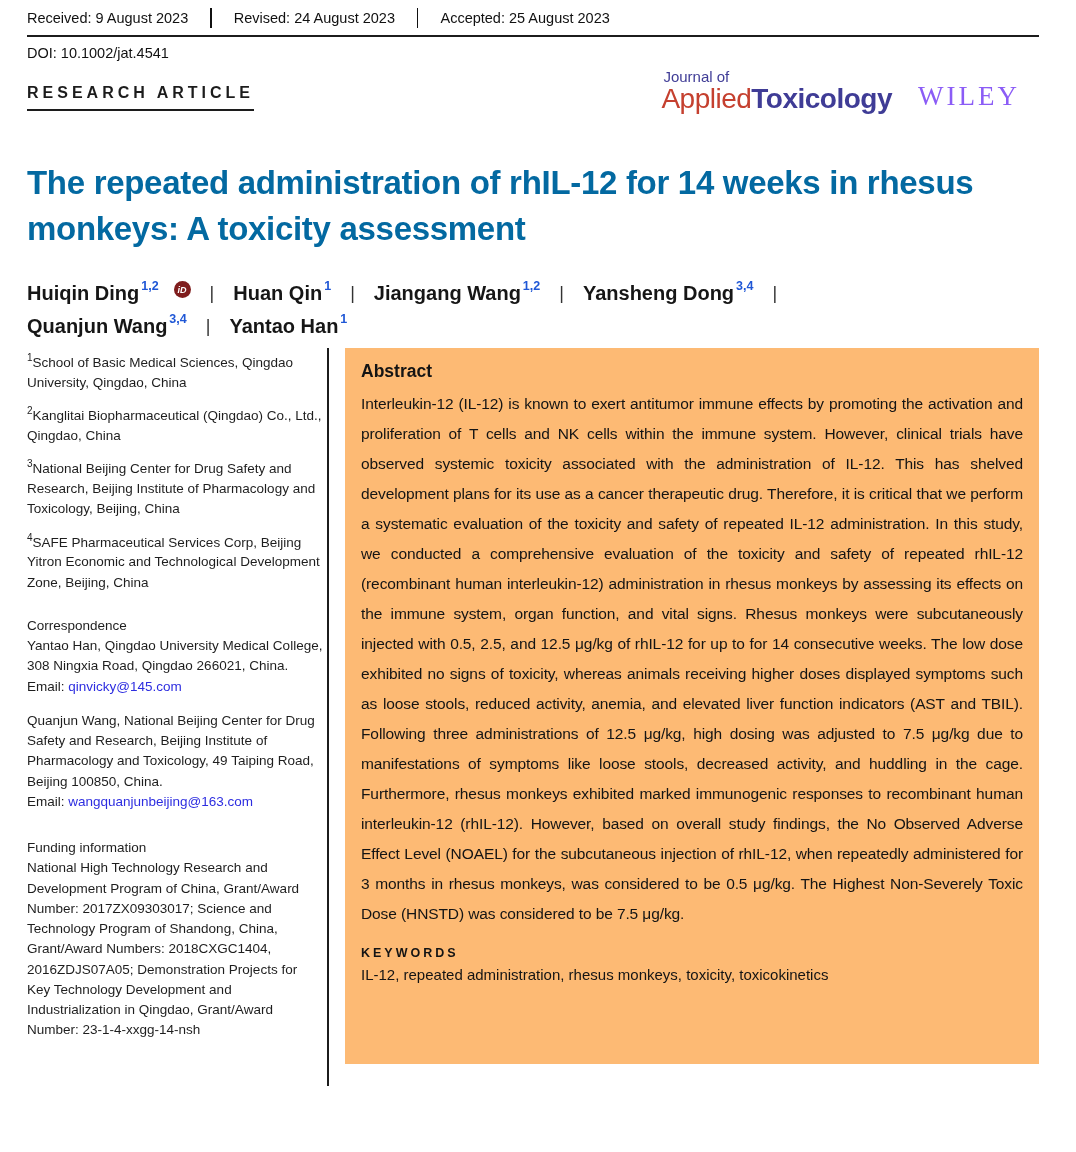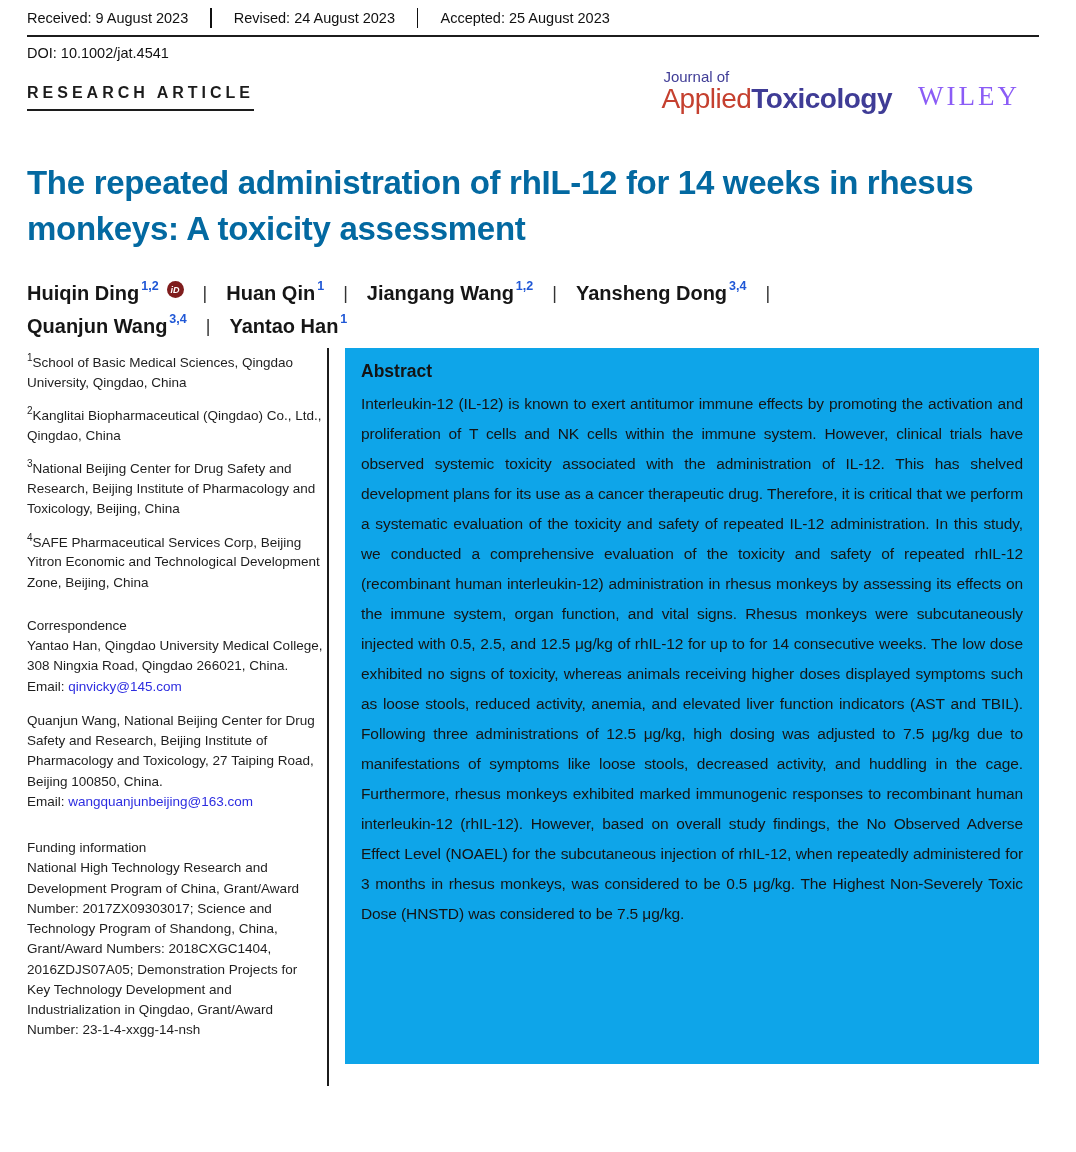--- a/index.html
+++ b/index.html
@@ -38,40 +38,40 @@
     font-size: 33px; line-height: 1.4; font-weight: bold;
     letter-spacing: -0.3px; color: #0369a1;
   }
   .authors { margin-top: 30px; font-size: 20px; font-weight: bold; color: #161616; }
   .authors .row { display: flex; align-items: center; margin-bottom: 10px; }
   .a-sup { font-size: 12.5px; color: #1f57d6; position: relative; top: -8px; margin-left: 2px; font-weight: bold; }
   .pipe { font-weight: normal; color: #333; margin: 0 19px; font-size: 18px; }
   .orcid {
     display: inline-flex; align-items: center; justify-content: center;
     width: 17px; height: 17px; border-radius: 50%; background: #7f1d1d;
-    margin-left: 8px; position: relative; top: -4px; cursor: pointer; font-style: italic;
+    margin-left: 15px; position: relative; top: -4px; cursor: pointer; font-style: italic;
   }
   .orcid-txt { color: #ffffff; font-size: 9px; font-weight: bold; }
 
   
   .columns { display: flex; }
   aside { width: 296px; flex: none; font-size: 13.5px; line-height: 1.5; color: #1e1e1e; padding-top: 2px; }
   aside p { margin-bottom: 10px; }
   aside sup { font-size: 10px; }
   .side-heading { font-weight: normal; margin-bottom: 0; }
   .corr-block { margin-top: 23px; }
   .corr-entry { margin-bottom: 14px; }
   .email-link { color: #2d2de0; text-decoration: none; cursor: pointer; }
   .funding-block { margin-top: 26px; }
 
   .vdivider { width: 2px; background: #1c1c1c; flex: none; margin-left: 4px; height: 738px; }
 
   .abstract-box {
     flex: none; width: 694px; margin-left: 16px; height: 716px;
-    background: #0ea5e9; padding: 13px 16px 0 16px;
+    background: #fdba74; padding: 13px 16px 0 16px;
   }
   .abstract-box h2 { font-size: 17.5px; font-weight: bold; color: #141414; margin-bottom: 7px; }
   .abs-text {
     font-size: 15.5px; line-height: 30px; text-align: justify;
     color: #141414; letter-spacing: -0.1px;
   }
   .keywords-block { margin-top: 17px; }
   .kw-heading { font-size: 12.5px; font-weight: bold; letter-spacing: 3px; color: #141414; }
   .kw-text { font-size: 15px; margin-top: 6px; color: #141414; }
 </style>
@@ -138,32 +138,36 @@
       <p><sup>3</sup><span>National Beijing Center for Drug Safety and Research, Beijing Institute of Pharmacology and Toxicology, Beijing, China</span></p>
       <p><sup>4</sup><span>SAFE Pharmaceutical Services Corp, Beijing Yitron Economic and Technological Development Zone, Beijing, China</span></p>
 
       <div class="corr-block">
         <p class="side-heading">Correspondence</p>
         <p class="corr-entry">
           <span>Yantao Han, Qingdao University Medical College, 308 Ningxia Road, Qingdao 266021, China.</span><br>
           <span>Email: </span><a class="email-link">qinvicky@145.com</a>
         </p>
         <p class="corr-entry">
-          <span>Quanjun Wang, National Beijing Center for Drug Safety and Research, Beijing Institute of Pharmacology and Toxicology, 27 Taiping Road, Beijing 100850, China.</span><br>
+          <span>Quanjun Wang, National Beijing Center for Drug Safety and Research, Beijing Institute of Pharmacology and Toxicology, 49 Taiping Road, Beijing 100850, China.</span><br>
           <span>Email: </span><a class="email-link">wangquanjunbeijing@163.com</a>
         </p>
       </div>
 
       <div class="funding-block">
         <p class="side-heading">Funding information</p>
         <p>National High Technology Research and Development Program of China, Grant/Award Number: 2017ZX09303017; Science and Technology Program of Shandong, China, Grant/Award Numbers: 2018CXGC1404, 2016ZDJS07A05; Demonstration Projects for Key Technology Development and Industrialization in Qingdao, Grant/Award Number: 23-1-4-xxgg-14-nsh</p>
       </div>
     </aside>
 
     <div class="vdivider"></div>
 
     <section class="abstract-box">
       <h2>Abstract</h2>
       <p class="abs-text">Interleukin-12 (IL-12) is known to exert antitumor immune effects by promoting the activation and proliferation of T cells and NK cells within the immune system. However, clinical trials have observed systemic toxicity associated with the administration of IL-12. This has shelved development plans for its use as a cancer therapeutic drug. Therefore, it is critical that we perform a systematic evaluation of the toxicity and safety of repeated IL-12 administration. In this study, we conducted a comprehensive evaluation of the toxicity and safety of repeated rhIL-12 (recombinant human interleukin-12) administration in rhesus monkeys by assessing its effects on the immune system, organ function, and vital signs. Rhesus monkeys were subcutaneously injected with 0.5, 2.5, and 12.5 μg/kg of rhIL-12 for up to for 14 consecutive weeks. The low dose exhibited no signs of toxicity, whereas animals receiving higher doses displayed symptoms such as loose stools, reduced activity, anemia, and elevated liver function indicators (AST and TBIL). Following three administrations of 12.5 μg/kg, high dosing was adjusted to 7.5 μg/kg due to manifestations of symptoms like loose stools, decreased activity, and huddling in the cage. Furthermore, rhesus monkeys exhibited marked immunogenic responses to recombinant human interleukin-12 (rhIL-12). However, based on overall study findings, the No Observed Adverse Effect Level (NOAEL) for the subcutaneous injection of rhIL-12, when repeatedly administered for 3 months in rhesus monkeys, was considered to be 0.5 μg/kg. The Highest Non-Severely Toxic Dose (HNSTD) was considered to be 7.5 μg/kg.</p>
+      <div class="keywords-block">
+        <div class="kw-heading">KEYWORDS</div>
+        <div class="kw-text">IL-12, repeated administration, rhesus monkeys, toxicity, toxicokinetics</div>
+      </div>
     </section>
 
   </div>
 </div>
 
 </body></html>

